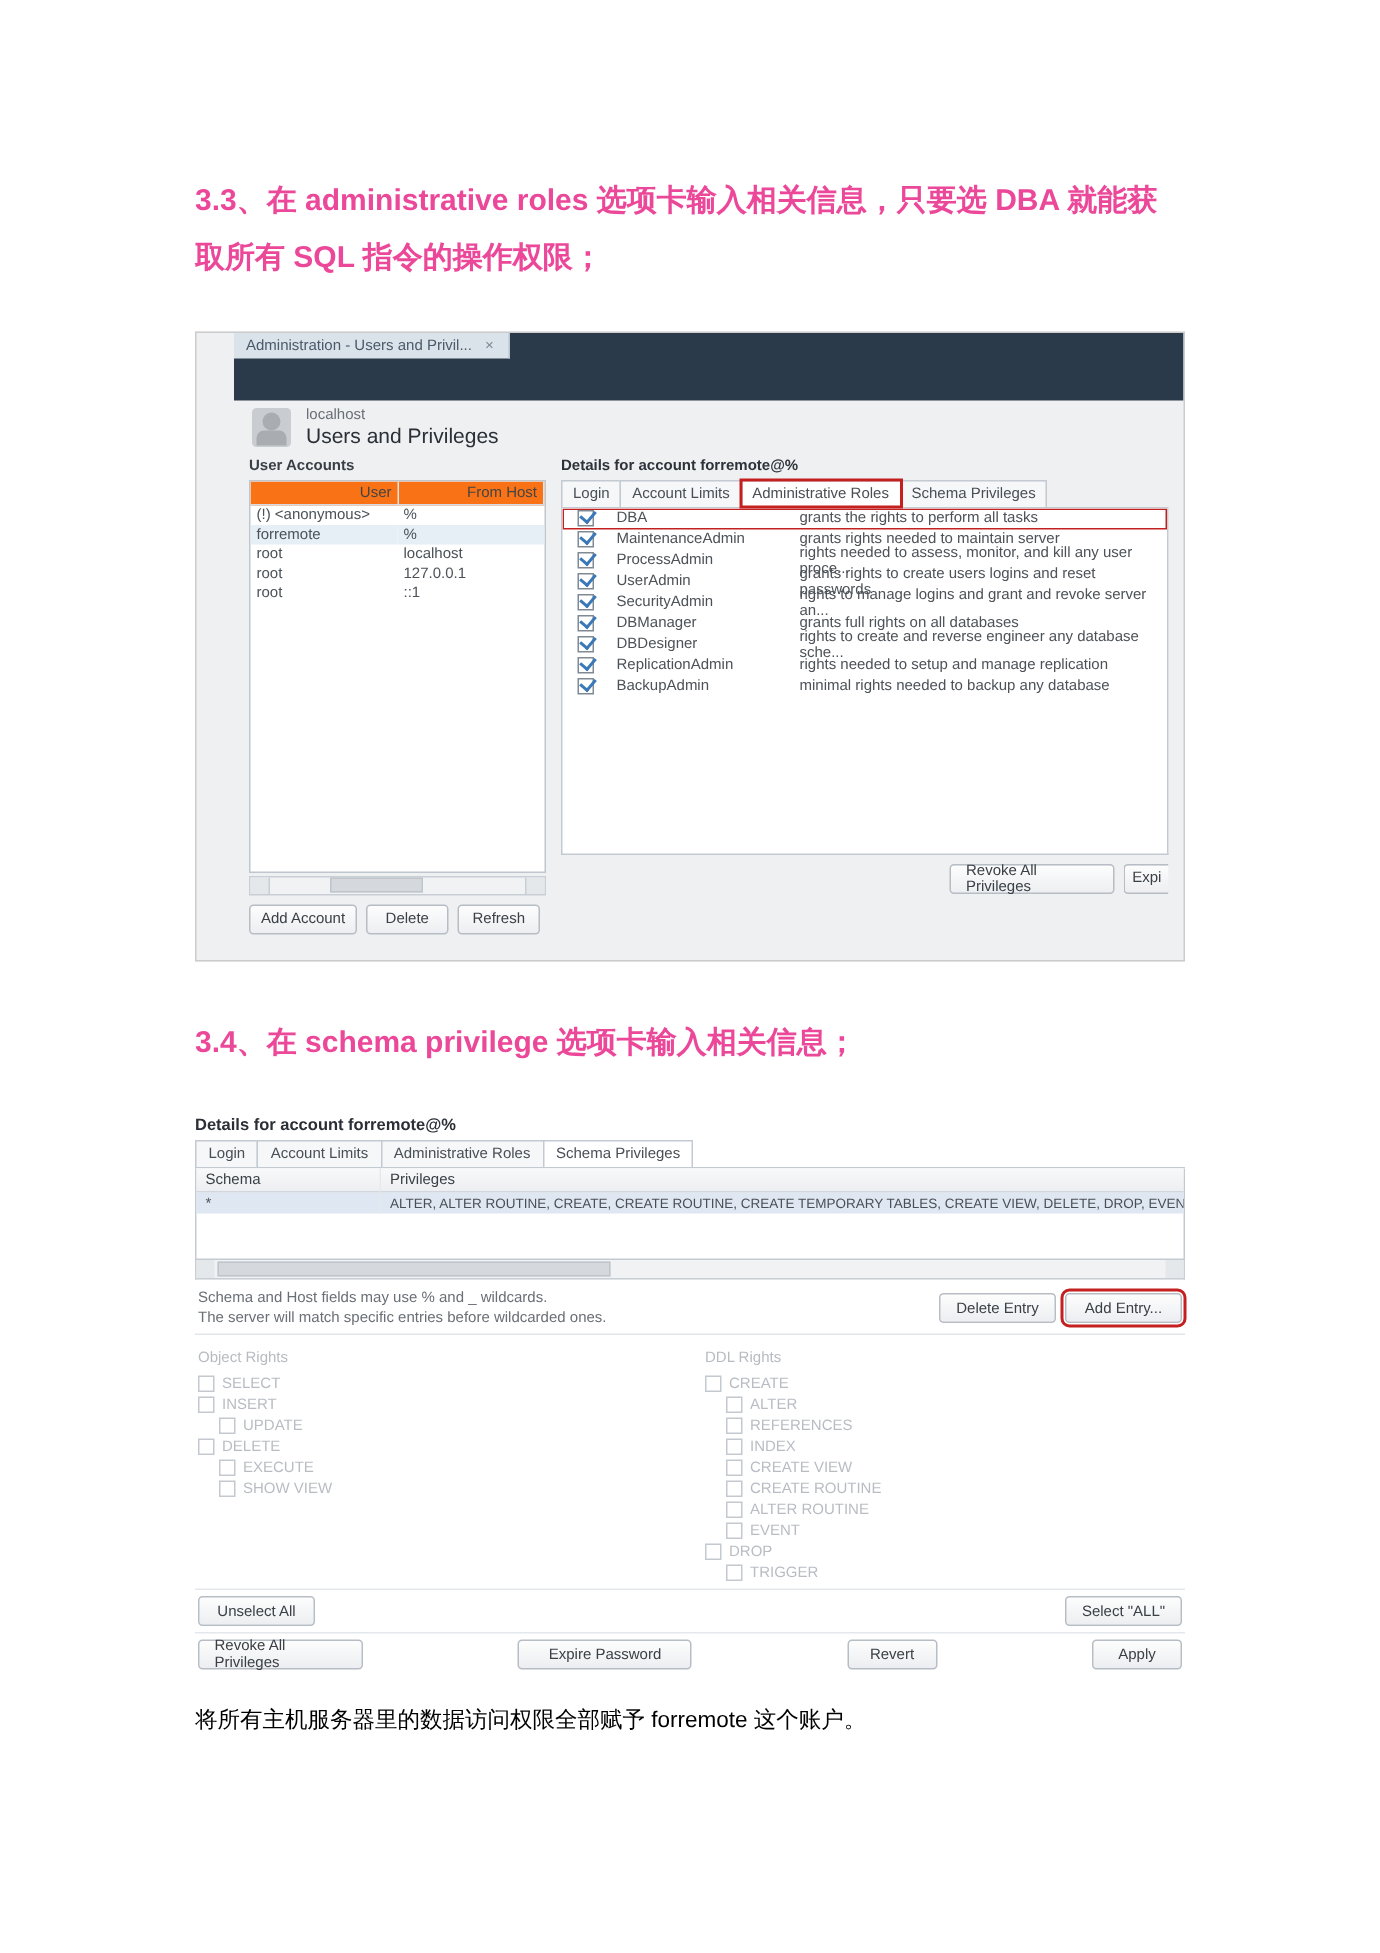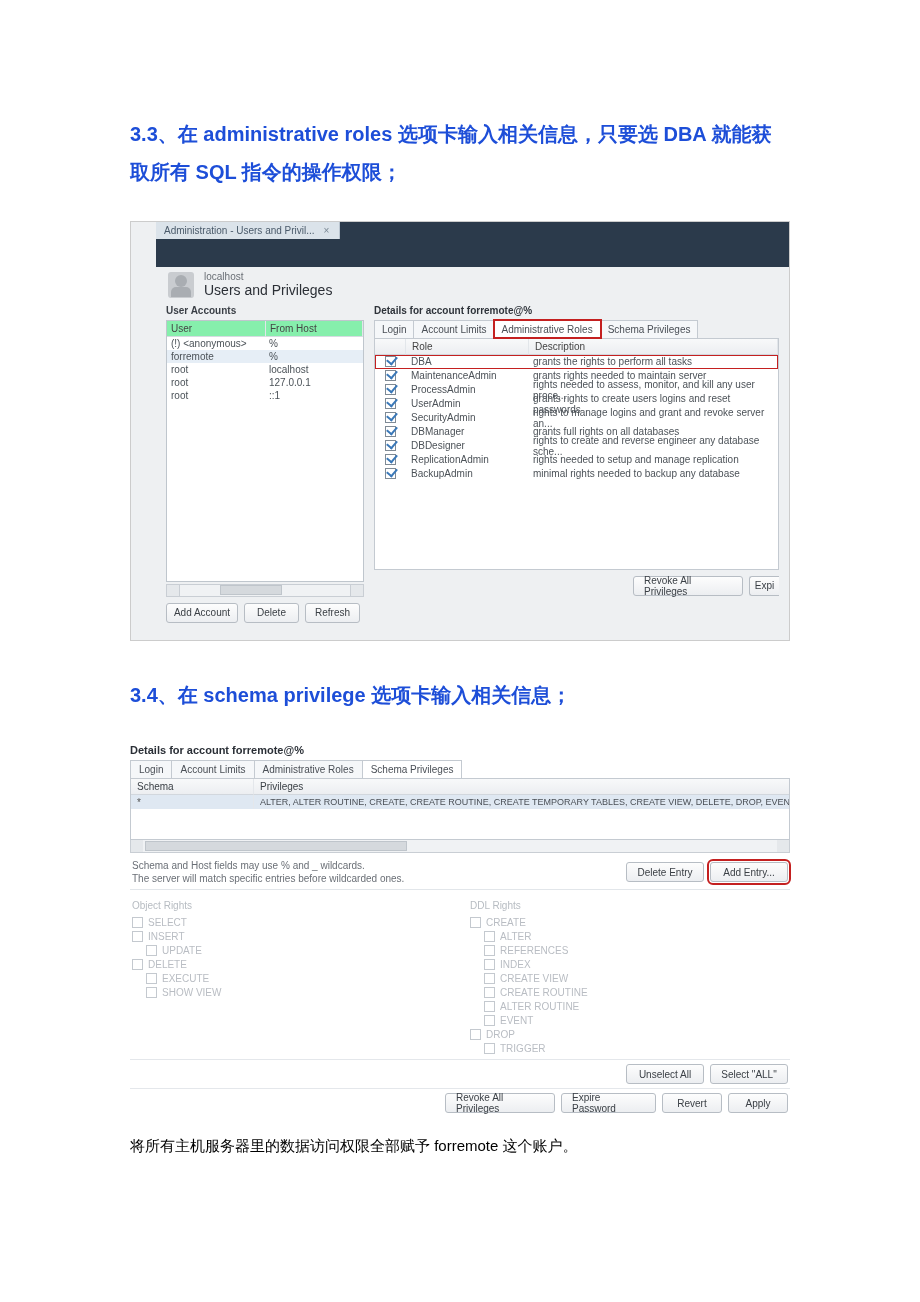--- a/index.html
+++ b/index.html
@@ -14,21 +14,21 @@
     width: 920px;
     margin: 0 auto;
     padding: 115px 130px 60px 130px;
     box-sizing: border-box;
   }
   .heading {
     font-size: 20px;
     font-weight: bold;
     line-height: 1.9;
     margin-bottom: 30px;
-    color: #1d4ed8;
+    color: #ec4899;
   }
 
   
   .shot1 {
     border: 1px solid #ccc;
     width: 100%;
     height: 420px;
     box-sizing: border-box;
     background: #eef0f2;
     position: relative;
@@ -97,26 +97,27 @@
     border: 1px solid #bfc6cd;
     background: #fff;
     height: 280px;
     overflow: hidden;
     font-size: 10px;
   }
   .user-table-head, .user-row {
     display: flex;
   }
   .user-table-head > div {
-    background: #86efac;
+    background: #f97316;
     border-bottom: 1px solid #d6dbe1;
     border-right: 1px solid #e2e6ea;
     padding: 2px 4px;
     color:#444;
     font-size:10px;
+    text-align:right;
   }
   .user-row > div {
     padding: 1px 4px;
     color:#4b5258;
   }
   .user-col-user { width: 90px; }
   .user-col-host { flex: 1; }
   .user-row.sel > div { background:#e6eef6; }
 
   .hscroll {
@@ -247,21 +248,21 @@
   }
 
   .rights-cols{ display:flex; gap:20px; padding:10px 2px 4px 2px; color:#b9bdc3;}
   .rights-col{ flex:1;}
   .rights-col .title{ color:#b7bcc2; margin-bottom:4px;}
   .rights-col .opt{ display:flex; align-items:center; gap:5px; height:14px; color:#b9bdc3;}
   .rights-col .opt .chk{ border-color:#c4c9cf;}
   .rights-col .indent{ margin-left:14px;}
 
   .sel-row, .act-row{
-    display:flex; justify-content:flex-end; gap:6px; padding:4px 2px;
+    display:flex; justify-content:space-between; gap:6px; padding:4px 2px;
   }
   .sel-row{ border-top:1px solid #e4e7eb; border-bottom:1px solid #e4e7eb;}
 
   .caption{
     font-size:15px; color:#000; margin-top:14px;
   }
 </style>
 </head>
 <body>
 
@@ -329,25 +330,20 @@
 
       <div class="right-pane">
         <div class="details-title">Details for account forremote@%</div>
         <div class="tabstrip">
           <div class="tab">Login</div>
           <div class="tab">Account Limits</div>
           <div class="tab active highlight">Administrative Roles</div>
           <div class="tab">Schema Privileges</div>
         </div>
         <div class="roles-table">
-          <div class="roles-head">
-            <div class="col-chk"></div>
-            <div class="col-role">Role</div>
-            <div class="col-desc">Description</div>
-          </div>
           <div class="roles-row dba">
             <div class="col-chk">
                 <span class="chk on"></span>
               </div>
             <div class="col-role">DBA</div>
             <div class="col-desc">grants the rights to perform all tasks</div>
           </div>
           <div class="roles-row">
             <div class="col-chk">
                 <span class="chk on"></span>
@@ -520,21 +516,21 @@
           </div>
       </div>
     </div>
 
     <div class="sel-row">
       <span class="btn" style="width:78px">Unselect All</span>
       <span class="btn" style="width:78px">Select "ALL"</span>
     </div>
     <div class="act-row">
       <span class="btn" style="width:110px">Revoke All Privileges</span>
-      <span class="btn" style="width:95px">Expire Password</span>
+      <span class="btn" style="width:116px">Expire Password</span>
       <span class="btn" style="width:60px">Revert</span>
       <span class="btn" style="width:60px">Apply</span>
     </div>
   </div>
 
   <div class="caption">将所有主机服务器里的数据访问权限全部赋予 forremote 这个账户。</div>
 
 </div>
 
 </body></html>

